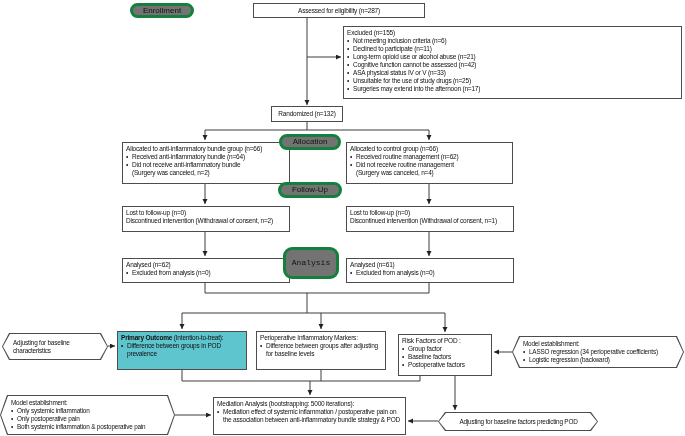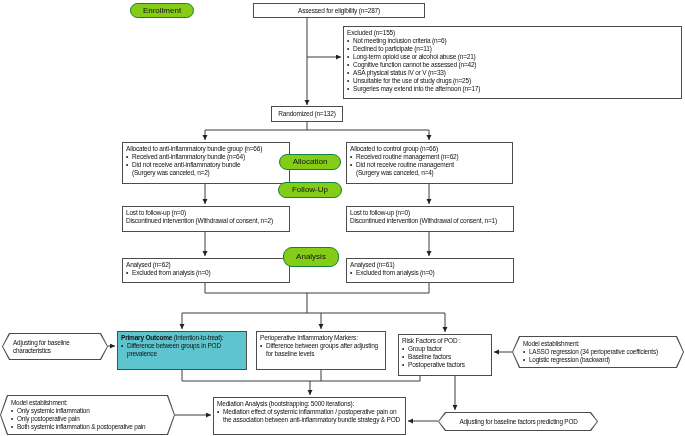--- a/index.html
+++ b/index.html
@@ -3,21 +3,21 @@
 <meta charset="utf-8">
 <style>
   html,body{margin:0;padding:0;background:#fff;}
   .canvas{
     position:relative;width:685px;height:436px;background:#fff;overflow:hidden;
     font-family:"Liberation Sans", sans-serif;color:#111;
     font-size:6.5px;line-height:8px;letter-spacing:-0.2px;
   }
   svg.connectors{position:absolute;left:0;top:0;pointer-events:none;}
   .stage{
-    position:absolute;background:#84cc16;border:1px solid #15803d;border-radius:9px;
+    position:absolute;background:#737373;border:3px solid #15803d;border-radius:9px;
     display:flex;align-items:center;justify-content:center;
     font-size:8px;letter-spacing:0;box-sizing:border-box;z-index:3;
   }
   .box{
     position:absolute;border:1px solid #4c4c4c;background:#fff;
     padding:2px 3px;box-sizing:border-box;z-index:2;
   }
   .box.center{display:flex;align-items:center;justify-content:center;text-align:center;padding:1px 2px;}
   .box.teal{background:#5ec4cd;}
   .b{font-weight:bold;}
@@ -61,23 +61,23 @@
       <path d="M108,346 L115,346" marker-end="url(#ah)"></path>
       <path d="M512,352 L494,352" marker-end="url(#ah)"></path>
       <path d="M310,381 L310,395" marker-end="url(#ah)"></path>
       <path d="M455,376 L455,410" marker-end="url(#ah)"></path>
       <path d="M175,415 L211,415" marker-end="url(#ah)"></path>
       <path d="M438,421 L408,421" marker-end="url(#ah)"></path>
     </g>
   </svg>
 
   <div class="stage" style="left:130px;top:3px;width:64px;height:15px;">Enrollment</div>
-  <div class="stage" style="left:279px;top:134px;width:62px;height:16px;margin-top:20px;">Allocation</div>
+  <div class="stage" style="left:279px;top:134px;width:62px;height:16px;">Allocation</div>
   <div class="stage" style="left:278px;top:182px;width:64px;height:16px;">Follow-Up</div>
-  <div class="stage" style="left:283px;top:247px;width:56px;height:20px;">Analysis</div>
+  <div class="stage" style="left:283px;top:247px;width:56px;height:32px;font-family:Liberation Mono, monospace;">Analysis</div>
 
   <div class="box center" style="left:253px;top:3px;width:172px;height:15px;">
     <span>Assessed for eligibility (n=287)</span>
   </div>
 
   <div class="box" style="left:343px;top:26px;width:339px;height:73px;">
     <div class="t">Excluded (n=155)</div>
     <div class="li">
         <span class="dot">•</span>
         <span class="txt">Not meeting inclusion criteria (n=6)</span>

